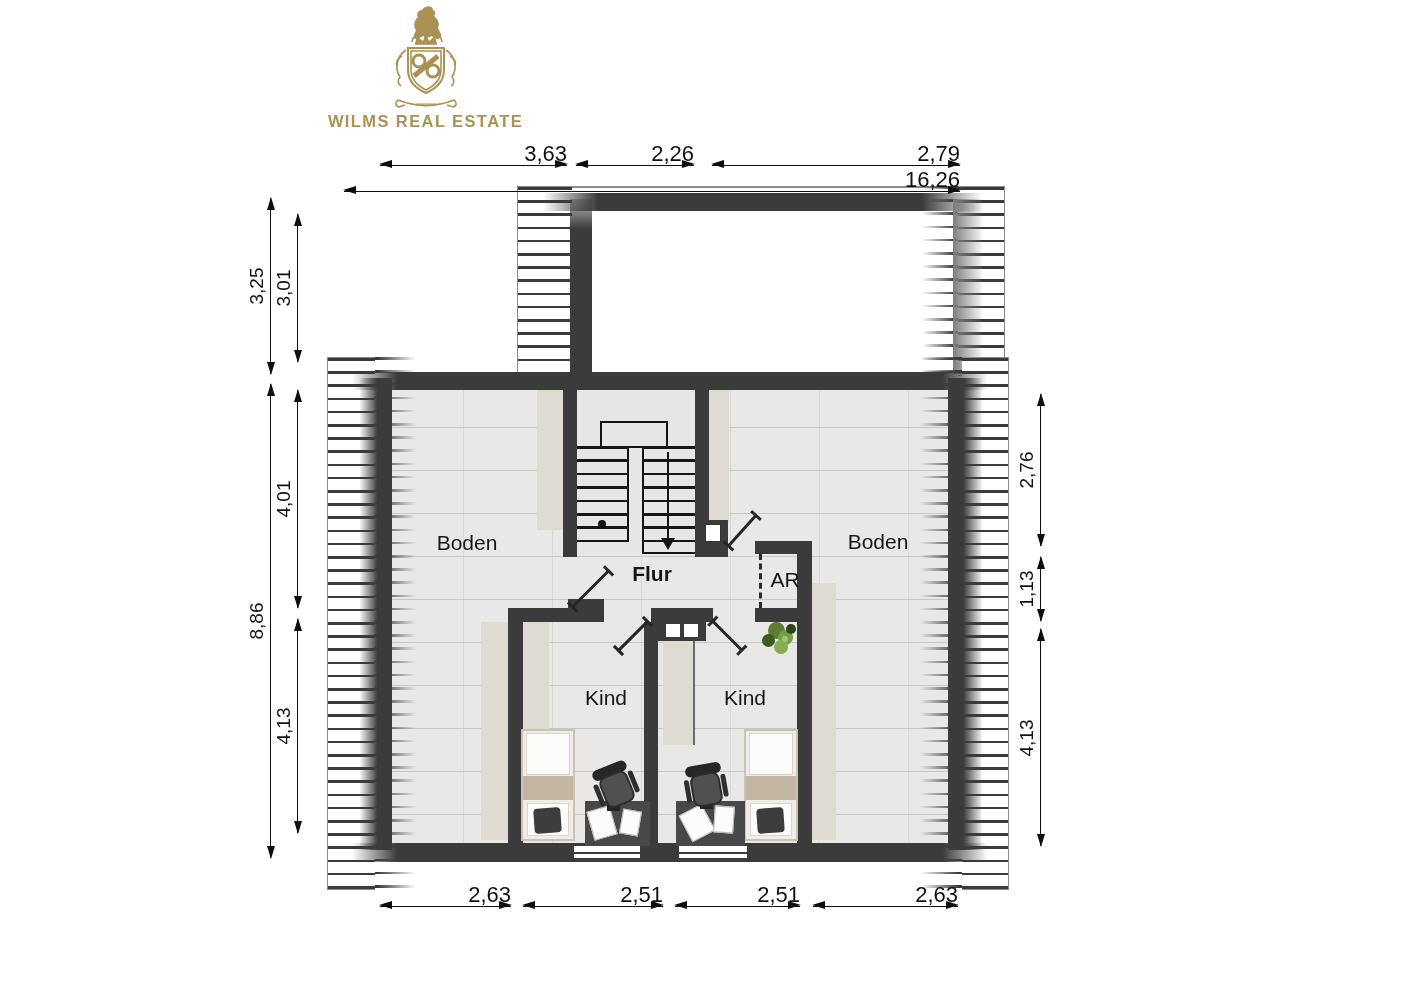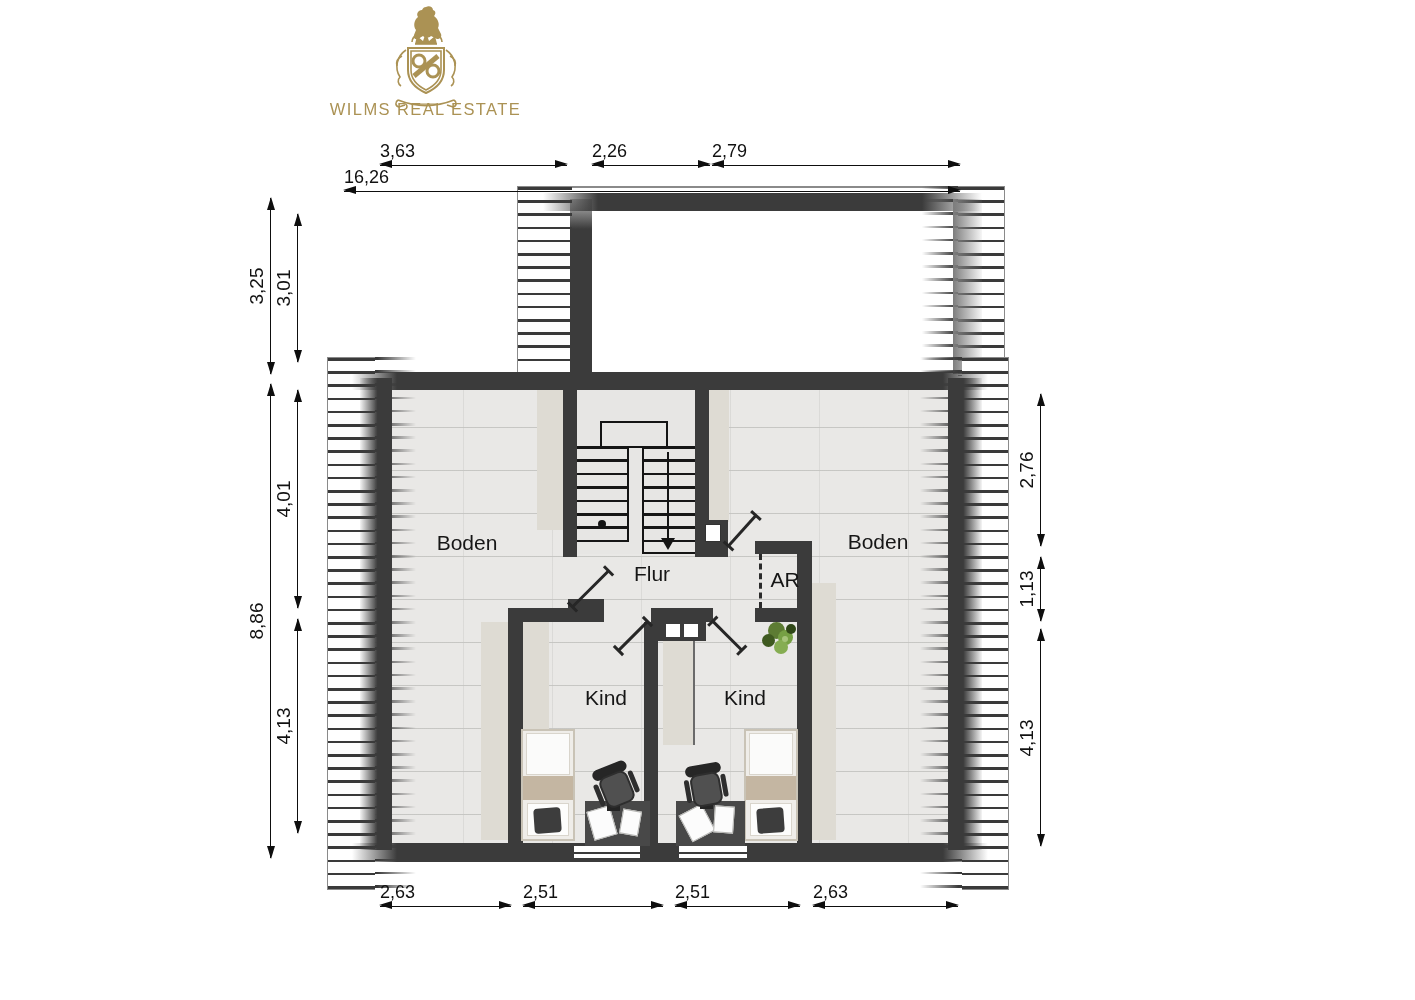--- a/index.html
+++ b/index.html
@@ -19,21 +19,21 @@
           mask-image:linear-gradient(to right,#000 0%,#000 8%,rgba(0,0,0,0) 95%);}
   .fade-l{-webkit-mask-image:linear-gradient(to left,#000 0%,#000 8%,rgba(0,0,0,0) 95%);
           mask-image:linear-gradient(to left,#000 0%,#000 8%,rgba(0,0,0,0) 95%);}
   .room-label{position:absolute;font-size:21px;color:#161616;text-align:center;}
   
   .dimh{position:absolute;height:0;border-top:1.9px solid #0e0e0e;}
   .dimh::before{content:"";position:absolute;left:-1px;top:-5.9px;border-top:4.9px solid transparent;
     border-bottom:4.9px solid transparent;border-right:13px solid #0e0e0e;}
   .dimh::after{content:"";position:absolute;right:-1px;top:-5.9px;border-top:4.9px solid transparent;
     border-bottom:4.9px solid transparent;border-left:13px solid #0e0e0e;}
-  .dimh .dlab{position:absolute;left:0;right:0;top:-25px;text-align:left;font-size:18px;}
+  .dimh .dlab{position:absolute;left:0;right:0;top:-25px;text-align:right;font-size:22px;}
   .dimv{position:absolute;width:0;border-left:1.9px solid #0e0e0e;}
   .dimv::before{content:"";position:absolute;top:-1px;left:-3.9px;border-left:4.9px solid transparent;
     border-right:4.9px solid transparent;border-bottom:13px solid #0e0e0e;}
   .dimv::after{content:"";position:absolute;bottom:-1px;left:-3.9px;border-left:4.9px solid transparent;
     border-right:4.9px solid transparent;border-top:13px solid #0e0e0e;}
   .dimv .dlab{position:absolute;top:50%;left:-14px;transform:translate(-50%,-50%) rotate(-90deg);
     white-space:nowrap;font-size:19px;}
   
   .leaf{position:absolute;height:3.4px;background:#262626;transform-origin:1px 50%;}
   .leaf::before{content:"";position:absolute;left:-1px;top:-5px;width:3px;height:13px;background:#262626;}
@@ -49,22 +49,22 @@
   .bed .cushion{position:absolute;left:11px;top:77px;width:27px;height:25px;background:#3d3d3d;border-radius:4px;transform:rotate(-4deg);}
   .desk{position:absolute;background:#484848;}
   .paper{position:absolute;background:#fcfcfc;border:1px solid #b5b5b2;box-sizing:border-box;}
   .desk-item{position:absolute;background:#242424;}
   .chair{position:absolute;width:42px;height:46px;}
   .chair .back{position:absolute;left:3px;top:0;width:36px;height:11px;background:#262626;border-radius:6px;}
   .chair .seat{position:absolute;left:6px;top:9px;width:30px;height:33px;background:#505050;border:2px solid #2e2e2e;border-radius:8px;box-sizing:border-box;}
   .chair .arm-l{position:absolute;left:0;top:13px;width:5px;height:23px;background:#2e2e2e;border-radius:3px;}
   .chair .arm-r{position:absolute;right:0;top:13px;width:5px;height:23px;background:#2e2e2e;border-radius:3px;}
   .plant span{position:absolute;border-radius:50%;}
-  .brand-text{position:absolute;left:318px;top:100px;width:215px;text-align:center;
-    font-size:16.5px;font-weight:400;letter-spacing:1.4px;color:#ab9254;}
+  .brand-text{position:absolute;left:318px;top:112px;width:215px;text-align:center;
+    font-size:16.5px;font-weight:700;letter-spacing:1.4px;color:#ab9254;}
 </style>
 </head>
 <body>
 
 <div id="canvas">
 
   <svg class="abs" style="left:384px;top:4px;" width="84" height="108" viewBox="0 0 84 108">
     <g stroke="#ab9254" fill="none" stroke-width="1.6">
 
       <path fill="#ab9254" stroke="none" d="M42,3 c3,-2 7,0 7,3 c3,1 3,4 1,6 c4,3 6,8 4,12 l3,6 c1,3 -1,5 -4,5 l-6,-3 c-2,2 -6,2 -8,0 l-5,3 c-3,1 -5,-1 -4,-4 l2,-5 c-3,-4 -2,-10 2,-13 c-2,-3 0,-7 4,-7 c1,-2 2,-3 4,-3 z"></path>
@@ -204,29 +204,29 @@
     <span style="left:20px;top:14px;width:6px;height:6px;background:#a6c47a;"></span>
   </div>
 
   <div class="leaf" style="left:728px;top:544px;width:42px;transform:rotate(-48deg);"></div>
   <div class="leaf" style="left:572px;top:605px;width:52px;transform:rotate(-45deg);"></div>
   <div class="leaf" style="left:646px;top:620px;width:42px;transform:rotate(135deg);"></div>
   <div class="leaf" style="left:712px;top:620px;width:42px;transform:rotate(45deg);"></div>
 
   <div class="room-label" style="left:407px;top:531px;width:120px;">Boden</div>
   <div class="room-label" style="left:818px;top:530px;width:120px;">Boden</div>
-  <div class="room-label" style="left:612px;top:562px;width:80px;">Flur</div>
+  <div class="room-label" style="left:612px;top:562px;width:80px;font-weight:bold;">Flur</div>
   <div class="room-label" style="left:765px;top:568px;width:40px;">AR</div>
   <div class="room-label" style="left:556px;top:686px;width:100px;">Kind</div>
   <div class="room-label" style="left:695px;top:686px;width:100px;">Kind</div>
 
   <div class="dimh" style="left:380px;top:165px;width:187px;">
     <span class="dlab">3,63</span>
     </div>
-  <div class="dimh" style="left:592px;top:165px;width:118px;">
+  <div class="dimh" style="left:576px;top:165px;width:118px;">
     <span class="dlab">2,26</span>
     </div>
   <div class="dimh" style="left:712px;top:165px;width:248px;">
     <span class="dlab">2,79</span>
     </div>
   <div class="dimh" style="left:344px;top:191px;width:616px;">
     <span class="dlab">16,26</span>
     </div>
 
   <div class="dimv" style="left:270px;top:198px;height:176px;">

